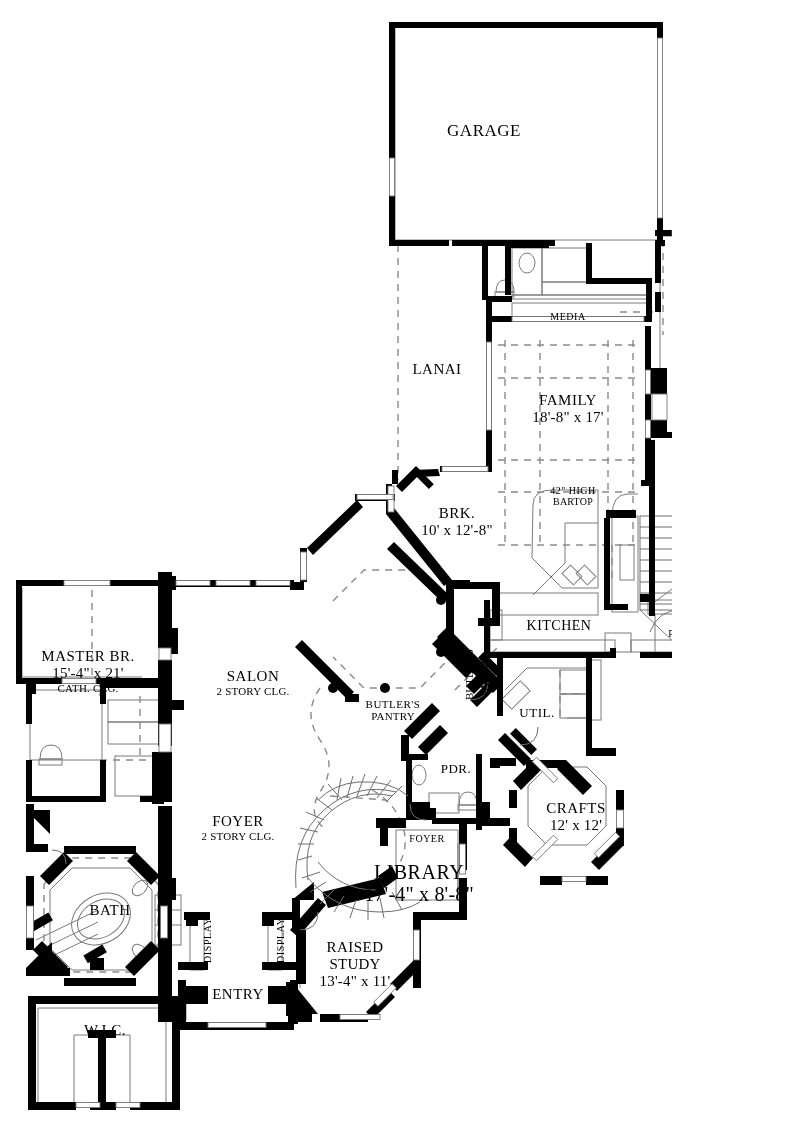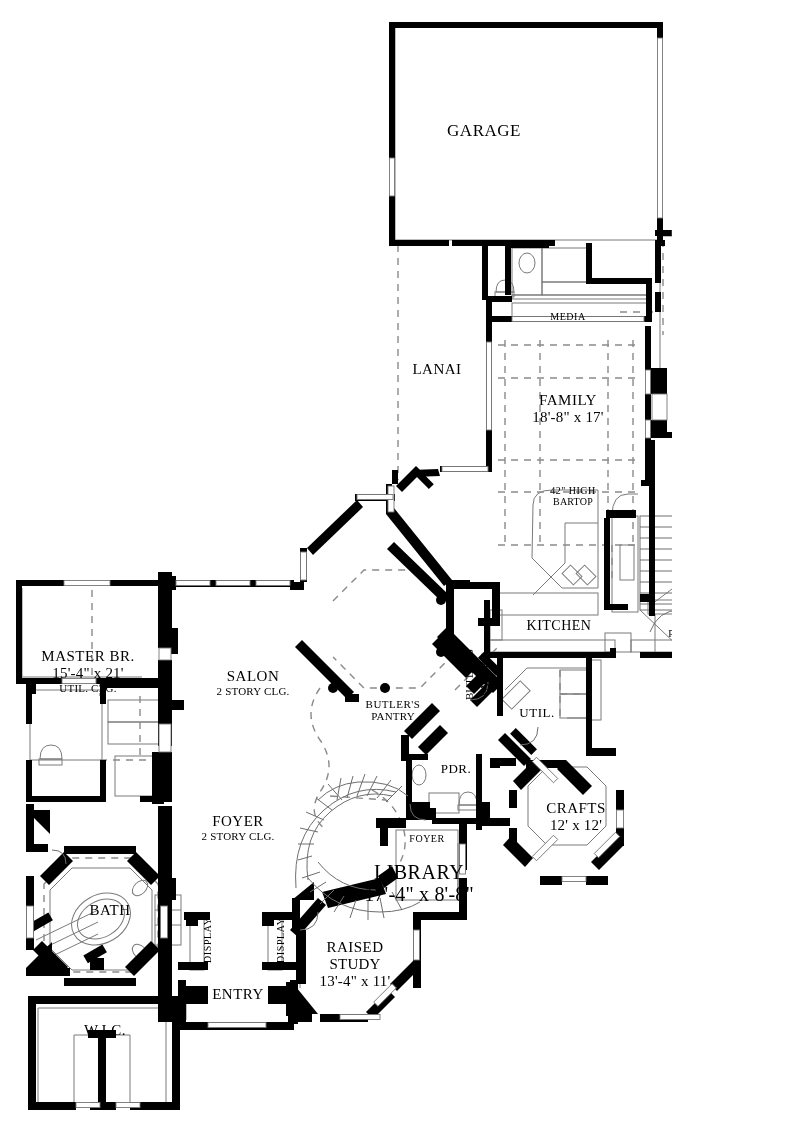--- a/index.html
+++ b/index.html
@@ -530,20 +530,24 @@
   <div class="rlabel" style="left:488px; top:392px; width:160px; font-size:15px;">
     <span class="nm">FAMILY</span>
     <span class="dim">18'-8" x 17'</span>
   </div>
 
   <div class="rlabel" style="left:513px; top:485px; width:120px; font-size:10px;">
     <span class="nm">42" HIGH</span>
     <span class="dim">BARTOP</span>
   </div>
 
+  <div class="rlabel" style="left:387px; top:505px; width:140px; font-size:15px;">
+    <span class="nm">BRK.</span>
+    <span class="dim">10' x 12'-8"</span>
+  </div>
 
 
   <div class="rlabel" style="left:499px; top:618px; width:120px; font-size:14px;">
     <span class="nm">KITCHEN</span>
   </div>
 
   <div class="rlabel" style="left:645px; top:628px; width:70px; font-size:10px;">
     <span class="nm">PAN.</span>
   </div>
 
@@ -552,21 +556,21 @@
     <span class="dim">PANTRY</span>
   </div>
 
   <div class="rlabel" style="left:497px; top:706px; width:80px; font-size:13px;">
     <span class="nm">UTIL.</span>
   </div>
 
   <div class="rlabel" style="left:8px; top:648px; width:160px; font-size:15px;">
     <span class="nm">MASTER BR.</span>
     <span class="dim">15'-4" x 21'</span>
-    <span class="sub" style="font-size:11px;">UTIL. CLG.</span>
+    <span class="sub" style="font-size:11px;">CATH. CLG.</span>
   </div>
 
   <div class="rlabel" style="left:193px; top:668px; width:120px; font-size:15px;">
     <span class="nm">SALON</span>
     <span class="sub" style="font-size:11px;">2 STORY CLG.</span>
   </div>
 
   <div class="rlabel" style="left:421px; top:762px; width:70px; font-size:13px;">
     <span class="nm">PDR.</span>
   </div>

